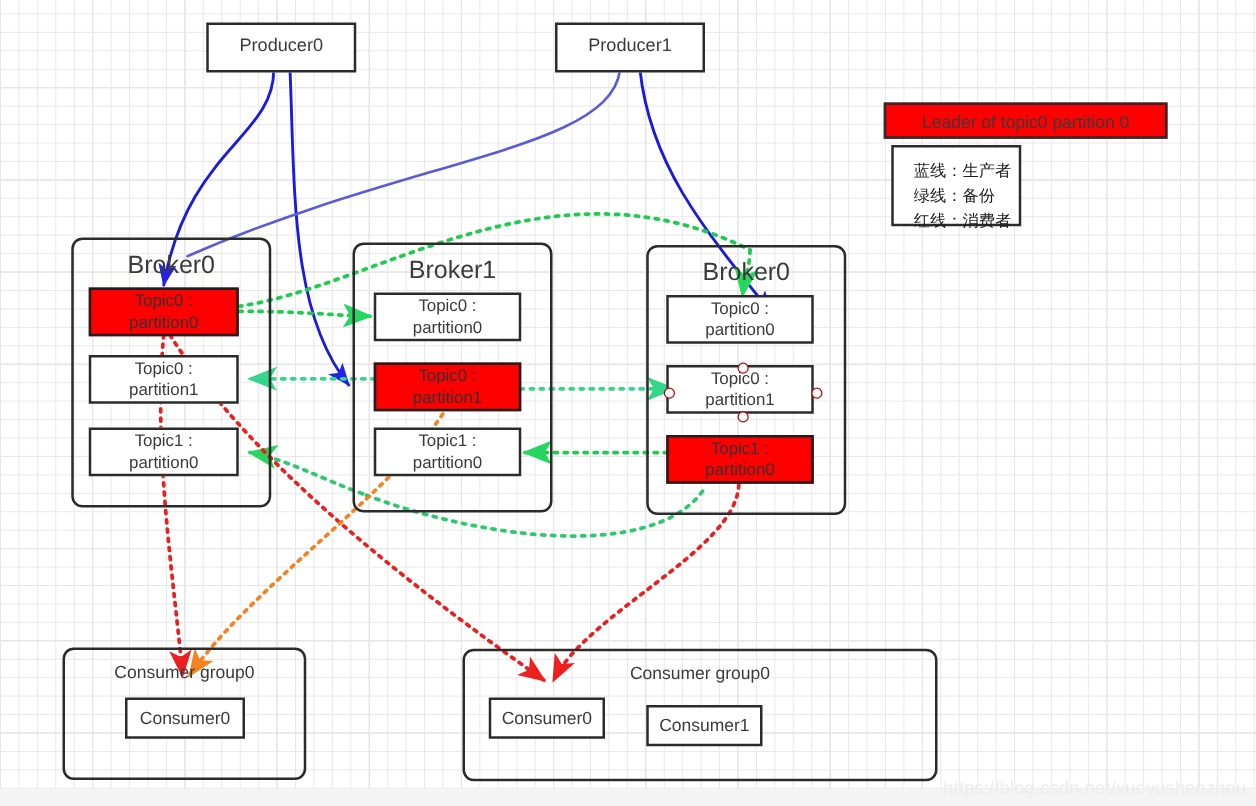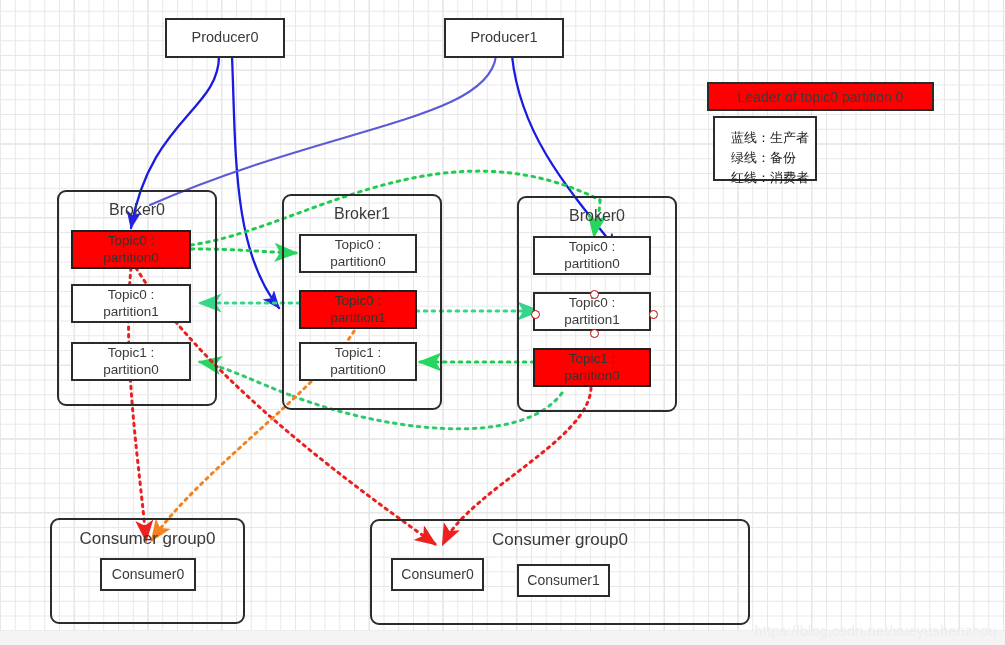--- a/index.html
+++ b/index.html
@@ -38,30 +38,30 @@
     white-space:pre-line;
   }
   .producer{font-size:14.5px;}
   .broker{
     border-radius:9px;
     background:transparent;
     display:block;
   }
   .broker-title{
     position:absolute;left:0;right:0;top:8px;
-    text-align:center;font-size:16px;color:#3a3a3a;
+    text-align:center;font-size:20px;color:#3a3a3a;
   }
   .partition{font-size:13.5px;}
   .partition.leader{background:#ff0000;color:#333333;border-color:#1f1f1f;}
   .cgroup{
     border-radius:9px;background:transparent;display:block;
   }
   .cgroup-title{
     position:absolute;left:0;right:0;top:9px;
-    text-align:center;font-size:17px;color:#3a3a3a;
+    text-align:center;font-size:14px;color:#3a3a3a;
   }
   .consumer{font-size:14px;}
 
   .legend-bar{
     position:absolute;
     box-sizing:border-box;
     background:#ff0000;
     border:2px solid #2b2b2b;
     display:flex;align-items:center;justify-content:center;
     font-size:14px;color:#3a3a3a;

